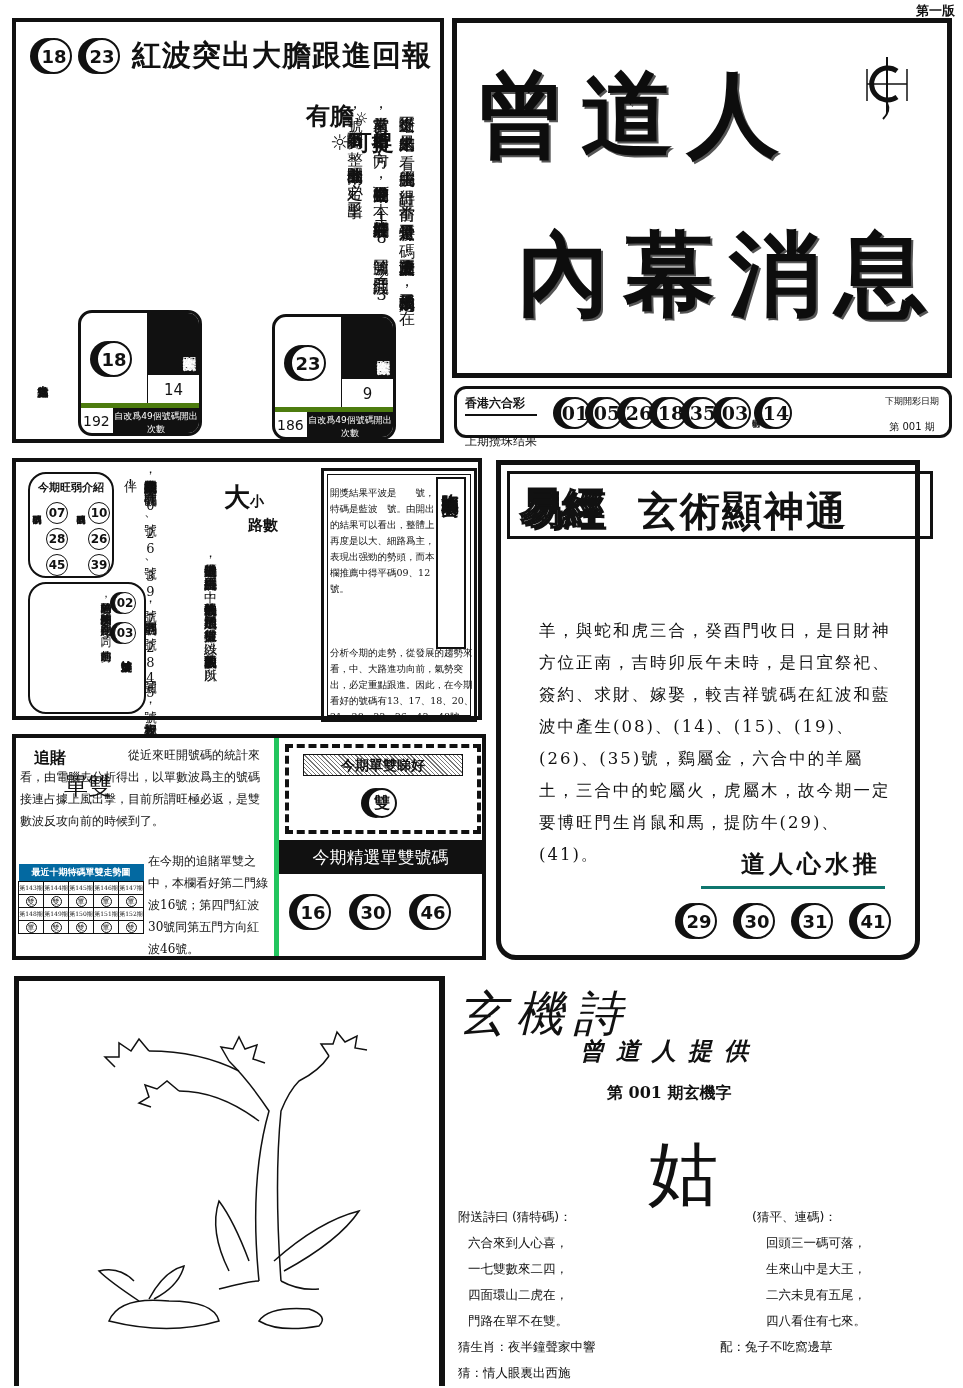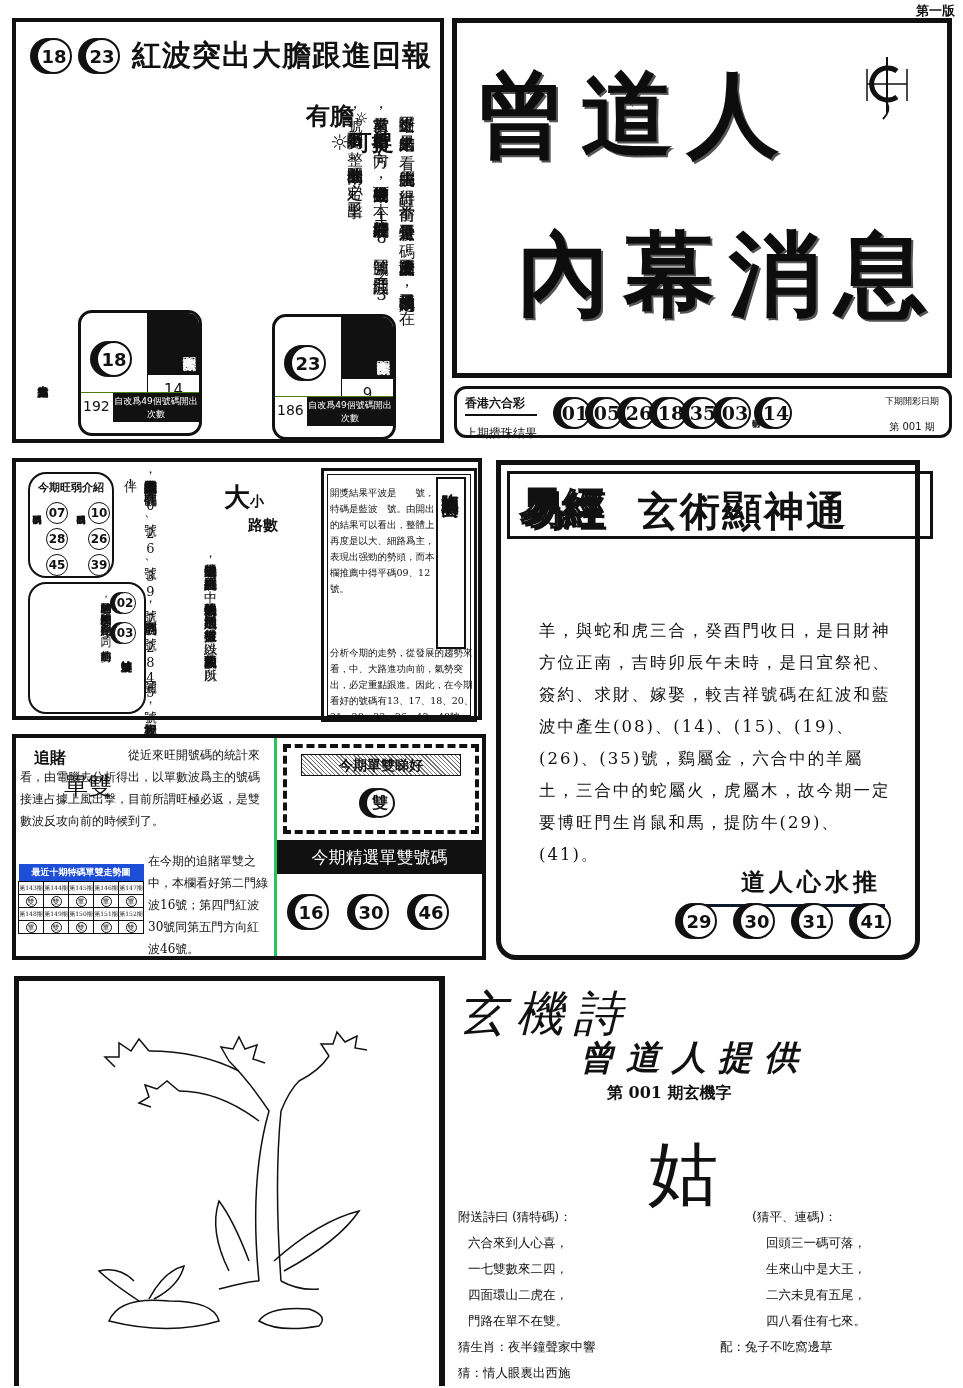--- a/index.html
+++ b/index.html
@@ -24,39 +24,39 @@
   #b1 .body { position: absolute; right: 20px; top: 82px; height: 200px; font-size: 16px; line-height: 26px; }
   #b1 .tag { position: absolute; left: 290px; top: 78px; font-family: "DejaVu Sans", sans-serif; font-weight: bold; }
   #b1 .tag .a { font-size: 24px; }
   #b1 .tag .b { font-size: 22px; margin-left: 24px; display: block; margin-top: -4px; }
   .statcard { position: absolute; width: 124px; height: 126px; border: 3px solid #111; border-radius: 14px; overflow: hidden; }
   .statcard .left { position: absolute; left: 0; top: 0; width: 66px; height: 92px; display: flex; align-items: center; justify-content: center; }
   .statcard .right-top { position: absolute; right: 0; top: 0; width: 52px; height: 62px; background: #111; color: #fff;
          font-family: "DejaVu Sans", sans-serif; font-size: 14px; display: flex; justify-content: center; padding-top: 4px; }
   .statcard .right-val { position: absolute; right: 0; top: 62px; width: 52px; height: 30px; border-left: 1px solid #111;
          display: flex; align-items: center; justify-content: center; font-family: "DejaVu Sans", sans-serif; font-size: 15px; }
-  .statcard .foot { position: absolute; left: 0; bottom: 11px; width: 100%; height: 30px; border-top: 1px solid #4d7c0f; }
+  .statcard .foot { position: absolute; left: 0; bottom: 0; width: 100%; height: 30px; border-top: 5px solid #4d7c0f; }
   .statcard .foot .n { position: absolute; left: 2px; top: 5px; font-family: "DejaVu Sans", sans-serif; font-size: 14px; }
   .statcard .foot .lab { position: absolute; right: 0; top: 0; width: 86px; height: 100%; background: #111; color: #fff;
          font-size: 9px; text-align: center; line-height: 13px; padding-top: 2px; font-family: "DejaVu Sans", sans-serif; }
   .sidebar-note { position: absolute; left: 18px; top: 355px; font-size: 11px; font-weight: bold; }
 
   
   #hdr { left: 452px; top: 18px; width: 500px; height: 360px; border-width: 5px; }
   #hdr .t1, #hdr .t2 { position: absolute; font-size: 92px; font-weight: bold; color: #0d0d0d; letter-spacing: 14px;
          font-family: "DejaVu Serif", serif; text-shadow: 2px 2px 0 #555; }
   #hdr .t1 { left: 18px; top: 30px; }
   #hdr .t2 { left: 60px; top: 190px; }
   #hdr .logo { position: absolute; right: 30px; top: 30px; width: 60px; height: 70px; }
 
   
   #res { left: 454px; top: 386px; width: 498px; height: 52px; border: 3px solid #111; border-radius: 12px; }
   #res .lbl { position: absolute; left: 8px; top: 6px; font-size: 12px; font-family: "DejaVu Sans", sans-serif; }
   #res .lbl .l1 { font-weight: bold; border-bottom: 2px solid #111; display: block; padding-bottom: 2px; }
-  #res .lbl .l2 { display: block; margin-top: 9px; }
+  #res .lbl .l2 { display: block; margin-top: 17px; }
   #res .balls { position: absolute; left: 102px; top: 8px; display: flex; align-items: center; }
   #res .balls .ball { width: 32px; height: 32px; font-size: 19px; font-family: "DejaVu Serif", serif; }
   #res .spec { writing-mode: vertical-rl; text-orientation: upright; font-size: 8px; line-height: 9px; }
   #res .next { position: absolute; right: 10px; top: 6px; font-size: 9px; text-align: center; font-family: "DejaVu Sans", sans-serif; }
   #res .next .p { display: block; margin-top: 12px; font-size: 10px; }
 
   
   #b2 { left: 12px; top: 458px; width: 470px; height: 262px; }
   .rbox { position: absolute; border: 2.5px solid #111; border-radius: 18px; background: #fff; }
   #strong { left: 12px; top: 10px; width: 86px; height: 106px; }
@@ -75,45 +75,45 @@
          display: flex; align-items: center; }
 
   
   #b3 { left: 12px; top: 734px; width: 474px; height: 226px; }
   #b3 .ttl1 { position: absolute; left: 18px; top: 10px; font-size: 16px; font-weight: bold; }
   #b3 .ttl2 { position: absolute; left: 48px; top: 32px; font-size: 24px; font-weight: normal; }
   #b3 .p1 { position: absolute; left: 4px; top: 6px; width: 250px; font-size: 12px; line-height: 22px; }
   #b3 .p1 .ind { display: inline-block; width: 108px; }
   #b3 .p2 { position: absolute; left: 132px; top: 112px; width: 120px; font-size: 12px; line-height: 22px; }
   #tbl { position: absolute; left: 2px; top: 126px; width: 126px; border-collapse: collapse; }
-  #tbl th { background: #1d4ed8; color: #fff; font-size: 9px; padding: 2px 0; }
+  #tbl th { background: #0369a1; color: #fff; font-size: 9px; padding: 2px 0; }
   #tbl td { border: 1px solid #111; font-size: 6px; text-align: center; height: 13px; }
   #tbl td .o { display: inline-block; width: 11px; height: 11px; border: 1px solid #111; border-radius: 50%; font-size: 7px; line-height: 10px; }
-  #sel { position: absolute; left: 258px; top: 0; width: 208px; height: 218px; border-left: 3px solid #22c55e; }
+  #sel { position: absolute; left: 258px; top: 0; width: 208px; height: 218px; border-left: 5px solid #22c55e; }
   #sel .dash { position: absolute; left: 6px; top: 6px; width: 196px; height: 90px; border: 4px dashed #111; }
   #sel .dash .lab { position: absolute; left: 14px; top: 6px; width: 160px; height: 22px; border: 1.5px solid #111;
          background: repeating-linear-gradient(45deg, #fff 0 2px, #777 2px 3px); font-size: 14px; font-weight: bold; text-align: center; line-height: 20px; }
   #sel .dash .ball { position: absolute; left: 78px; top: 40px; }
   #sel .hd { position: absolute; left: 0; top: 102px; width: 100%; height: 34px; background: #111; color: #fff; font-size: 17px; text-align: center; line-height: 34px; }
   #sel .nums { position: absolute; left: 16px; top: 156px; display: flex; gap: 24px; }
 
   
   #yj { left: 496px; top: 460px; width: 424px; height: 500px; border: 5px solid #111; border-radius: 0 0 20px 20px; }
   #yj .head { position: absolute; left: 6px; top: 6px; width: 426px; height: 68px; border: 3px solid #111; }
   #yj .head .big { position: absolute; left: 10px; top: 6px; font-size: 42px; font-weight: bold; font-family: "DejaVu Sans", sans-serif;
          -webkit-text-stroke: 1.5px #111; color: #fff; text-shadow: 3px 3px 0 #111; }
   #yj .head .rest { position: absolute; left: 128px; top: 10px; font-size: 40px; font-weight: bold; font-family: "DejaVu Sans", sans-serif; letter-spacing: 2px; }
   #yj .body { position: absolute; left: 38px; top: 150px; width: 360px; font-size: 16.5px; line-height: 32px; font-weight: normal; letter-spacing: 2px; }
-  #yj .sig { position: absolute; right: 30px; top: 383px; font-size: 24px; font-weight: bold; border-bottom: 3px solid #0f172a; padding: 0 4px 6px 40px; letter-spacing: 4px; margin-top: 18px; }
+  #yj .sig { position: absolute; right: 30px; top: 383px; font-size: 24px; font-weight: bold; border-bottom: 3px solid #0f766e; padding: 0 4px 6px 40px; letter-spacing: 4px; }
   #yj .nums { position: absolute; right: 24px; top: 438px; display: flex; gap: 22px; }
 
   
   #b5 { left: 14px; top: 976px; width: 430px; height: 410px; border: 5px solid #111; border-bottom: none; }
   #poem-title { position: absolute; left: 458px; top: 982px; font-size: 48px; font-weight: normal; font-style: italic; font-family: "DejaVu Sans", sans-serif; letter-spacing: 10px; }
-  #poem-by { position: absolute; left: 580px; top: 1035px; font-size: 34px; font-weight: bold; font-style: italic; font-family: "DejaVu Sans", sans-serif; letter-spacing: 12px; }
+  #poem-by { position: absolute; left: 580px; top: 1035px; font-size: 24px; font-weight: bold; font-style: italic; font-family: "DejaVu Sans", sans-serif; letter-spacing: 12px; }
   #poem-issue { position: absolute; left: 607px; top: 1083px; font-size: 16px; font-weight: bold; }
   #poem-char { position: absolute; left: 648px; top: 1128px; font-size: 70px; font-family: "DejaVu Sans", sans-serif; font-weight: 200; }
   .poem-l { position: absolute; font-size: 12.5px; line-height: 26px; font-family: "DejaVu Sans", sans-serif; }
   #bar-left { position: absolute; left: 440px; top: 976px; width: 5px; height: 410px; background: #111; }
 </style>
 </head>
 <body>
 
 <div class="abs edition">第一版</div>
 

